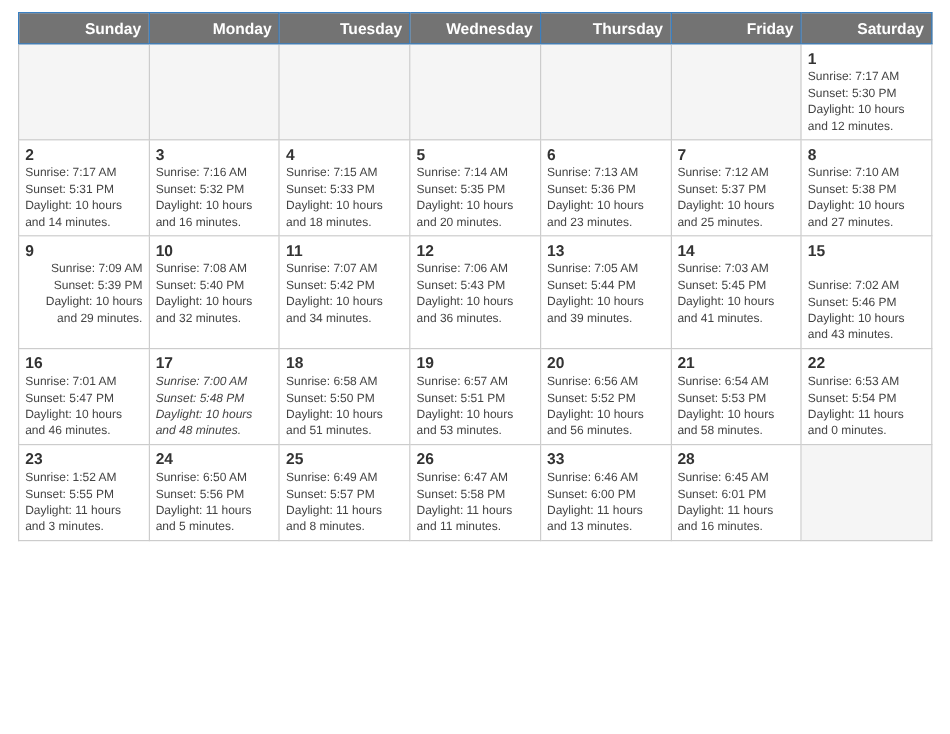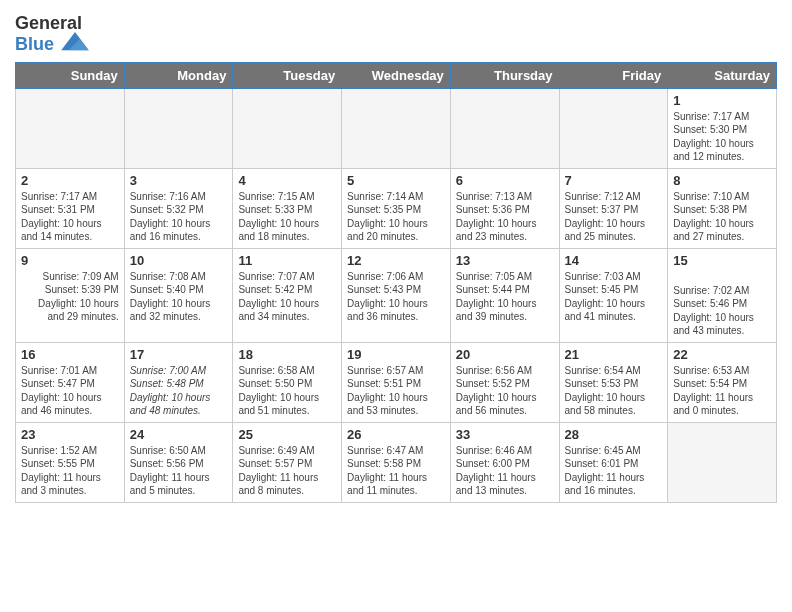--- a/index.html
+++ b/index.html
@@ -91,37 +91,20 @@
       line-height: 1.35;
     }
     tr:last-child td {
       height: 70px;
     }
   </style>
 </head>
 <body>
 
 <div class="container">
-  <div class="header-row">
-    <div class="logo">
-      <div>
-        <div class="logo-text">General<span></span></div>
-        <div class="logo-text" style="color:#3a7fc1;">Blue
-          <svg class="logo-icon" viewBox="0 0 30 24" style="display:inline-block;vertical-align:middle;">
-            <polygon points="0,20 15,0 30,20" fill="#3a7fc1"></polygon>
-            <polygon points="8,20 20,8 30,20" fill="#5a9fd4" opacity="0.7"></polygon>
-          </svg>
-        </div>
-      </div>
-    </div>
-    <div class="title-section">
-      <div class="month-title"></div>
-      <div class="subtitle"></div>
-    </div>
-  </div>
 
   <table>
     <thead>
       <tr>
       <th>Sunday</th>
           <th>Monday</th>
           <th>Tuesday</th>
           <th>Wednesday</th>
           <th>Thursday</th>
           <th>Friday</th>

